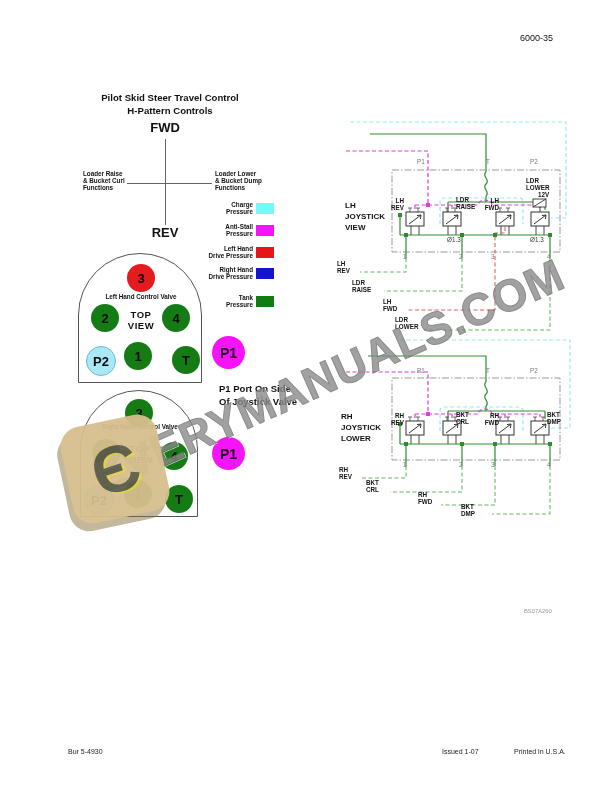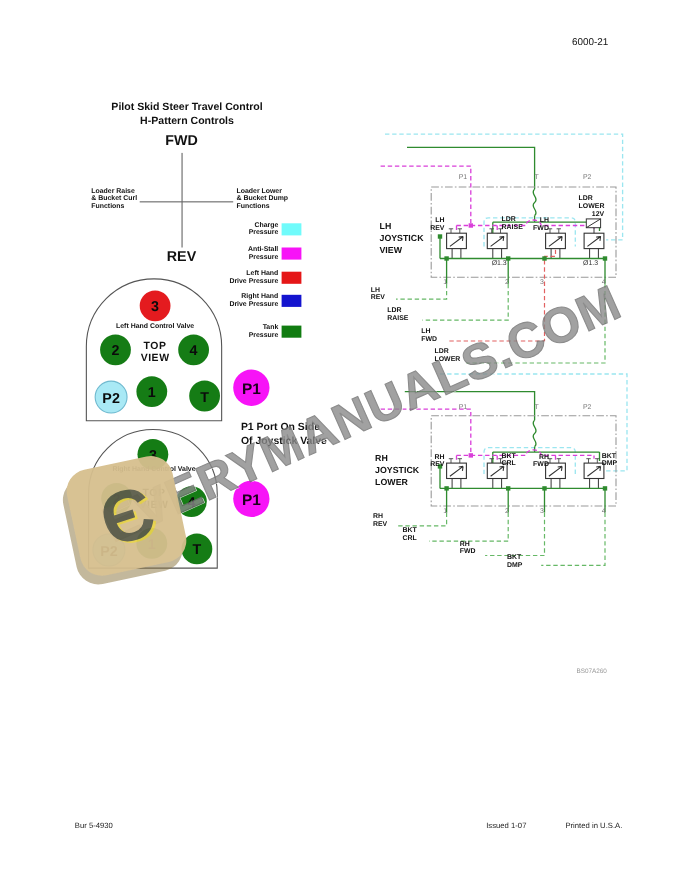--- a/index.html
+++ b/index.html
@@ -42,21 +42,21 @@
      box-shadow:-5px 7px 0 rgba(140,118,66,.55);display:flex;align-items:center;justify-content:center;}
   .wlogo-letter{font-size:66px;font-weight:bold;color:#5c5d4a;transform:rotate(-6deg);
      text-shadow:2px 2px 0 #e8d34a;}
   .footer{font-size:7px;color:#222;}
 </style>
 </head>
 <body>
 
 <div class="page">
 
-  <div class="abs" style="left:520px;top:33px;width:70px;font-size:9px;" class2="ctr">6000-21</div>
+  <div class="abs" style="left:520px;top:33px;width:70px;font-size:9px;" class2="ctr">6000-35</div>
 
   <div class="abs b ctr" style="left:75px;top:92px;width:190px;font-size:9.6px;">Pilot Skid Steer Travel Control</div>
   <div class="abs b ctr" style="left:75px;top:105px;width:190px;font-size:9.6px;">H-Pattern Controls</div>
 
   <div class="abs b ctr" style="left:141px;top:120px;width:48px;font-size:13px;">FWD</div>
   <div class="abs xline" style="left:165px;top:139px;width:1px;height:86px;"></div>
   <div class="abs xline" style="left:127px;top:183px;width:85px;height:1px;"></div>
   <div class="abs b ctr" style="left:141px;top:225px;width:48px;font-size:13px;">REV</div>
   <div class="abs tiny b pre" style="left:83px;top:170px;width:46px;">Loader Raise
 &amp; Bucket Curl

